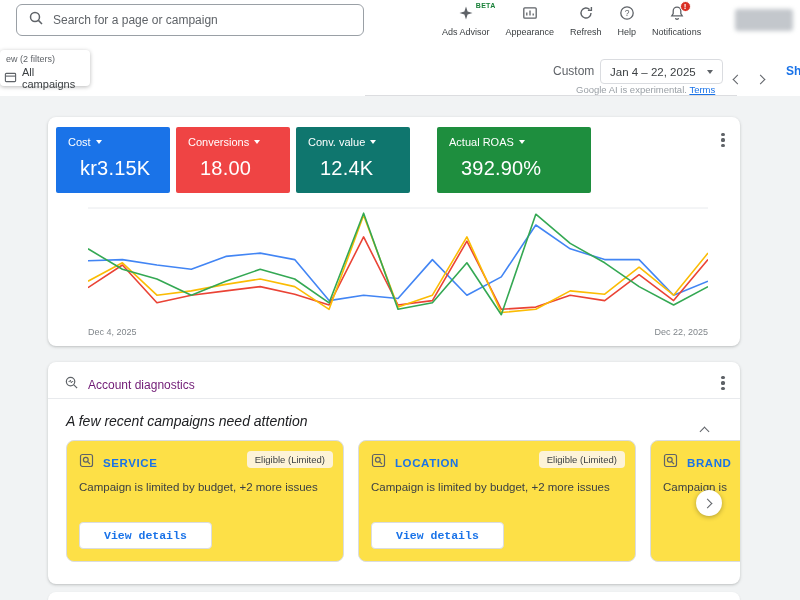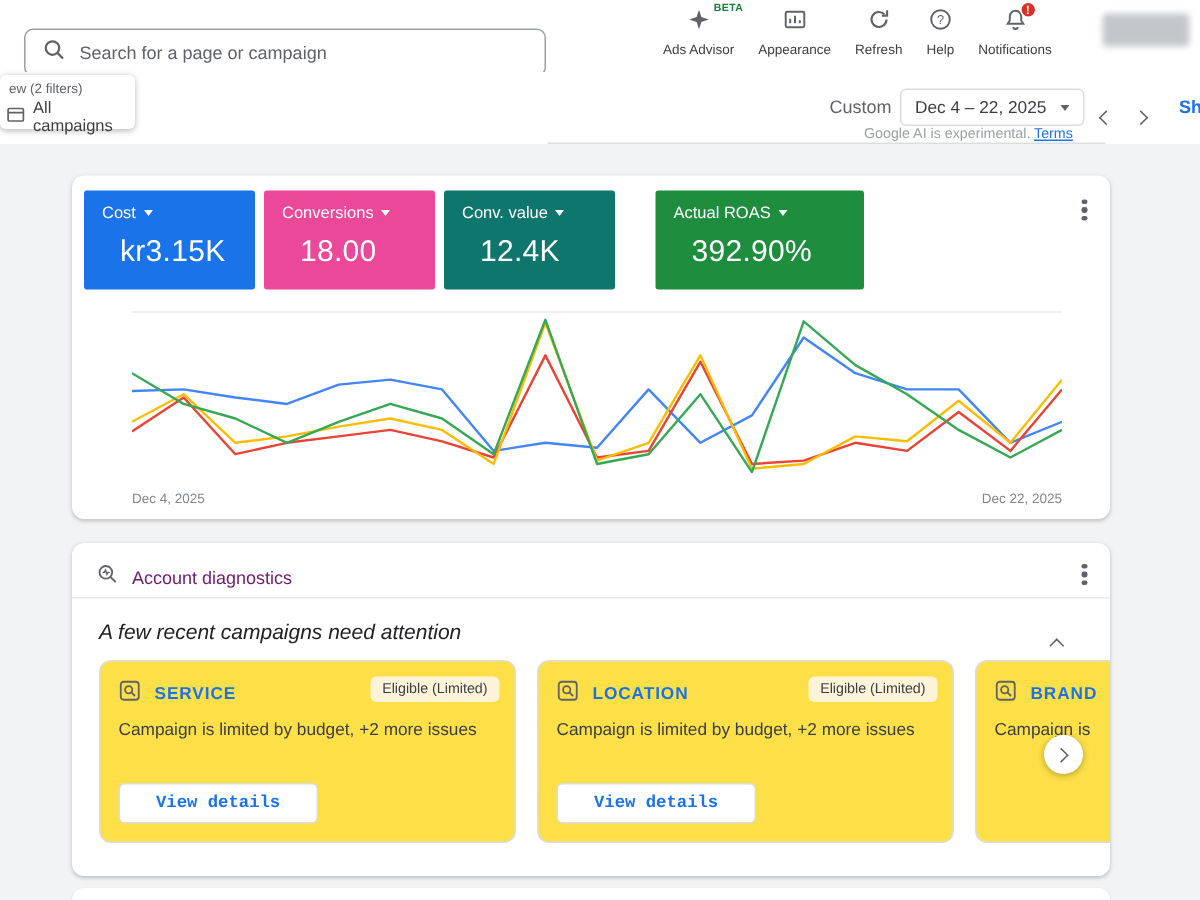--- a/index.html
+++ b/index.html
@@ -3,21 +3,21 @@
 <meta charset="utf-8">
 <style>
   * { margin:0; padding:0; box-sizing:border-box; }
   html,body { width:800px; height:600px; }
   body { font-family:"Liberation Sans", sans-serif; background:#fff; }
   .screen { position:relative; width:800px; height:600px; background:#f1f3f4; overflow:hidden; }
 
   
   .topbar { position:absolute; left:0; top:0; width:800px; height:48px; background:#fff; }
   .subheader { position:absolute; left:0; top:48px; width:800px; height:48px; background:#fff; }
-  .searchbox { position:absolute; left:16px; top:19px; width:348px; height:32px; border:1px solid #9aa0a6;
+  .searchbox { position:absolute; left:16px; top:4px; width:348px; height:32px; border:1px solid #9aa0a6;
                border-radius:6px; background:#fff; display:flex; align-items:center; gap:9px; padding:0 11px; }
   .searchbox input { flex:1; border:none; outline:none; background:transparent; font-size:12px; color:#3c4043;
                      font-family:"Liberation Sans", sans-serif; }
   .searchbox input::placeholder { color:#5f6368; }
 
   .topbar-actions { position:absolute; left:442px; top:5px; display:flex; gap:16px; }
   .action { position:relative; display:flex; flex-direction:column; align-items:center; gap:2px; cursor:pointer; }
   .action .lbl { font-size:9px; color:#3c4043; white-space:nowrap; }
   .beta { position:absolute; top:-3px; right:-6px; font-size:7px; color:#188038; font-weight:bold; letter-spacing:.3px; }
   .bell-wrap { position:relative; }
@@ -60,21 +60,21 @@
   
   .overview-card { left:48px; top:117px; width:692px; height:229px; }
   .tile { position:absolute; top:10px; height:66px; border-radius:2px; color:#fff; padding:9px 12px; cursor:pointer; }
   .tile .tlabel { display:flex; align-items:center; gap:5px; font-size:11px; }
   .tile .tvalue { font-size:20px; margin-top:9px; letter-spacing:.2px;margin-left:12px; }
   .caret { display:inline-block; width:0; height:0; border-left:3.6px solid transparent;
            border-right:3.6px solid transparent; border-top:4.2px solid currentColor; }
   .tile0 { left:8px;  width:114px; }
   .tile1 { left:128px; width:114px; }
   .tile2 { left:248px; width:114px; }
-  .tile3 { left:389px; width:139px; }
+  .tile3 { left:389px; width:154px; }
   .overview-card .kebab { right:10px; top:14px; }
   .chart-wrap { position:absolute; left:40px; top:86px; width:620px; height:122px; }
   .xaxis { position:absolute; left:40px; top:210px; width:620px; display:flex; justify-content:space-between;
            font-size:9px; color:#80868b; }
 
   
   .diag-card { left:48px; top:362px; width:692px; height:222px; overflow:hidden; }
   .diag-head-icon { position:absolute; left:16px; top:13px; }
   .diag-title { position:absolute; left:40px; top:16px; font-size:12px; color:#701a75; }
   .diag-card .kebab { right:10px; top:12px; }
@@ -182,41 +182,41 @@
           <rect x="1.5" y="2.5" width="11" height="9" rx="1"></rect>
             <path d="M1.5 5.5h11"></path>
         </svg>
       </span>
       <span>All campaigns</span>
     </div>
   </div>
 
   <span class="custom-label">Custom</span>
   <div class="date-btn">
-    <span>Dec 4 – 22, 2025</span>
+    <span>Jan 4 – 22, 2025</span>
     <span class="caret" style="color:#5f6368"></span>
   </div>
   <span class="nav-chev prev"><span class="chev left"></span></span>
   <span class="nav-chev next"><span class="chev right"></span></span>
   <span class="show-link">Sh</span>
   <div class="ai-disclaimer">
     <span>Google AI is experimental.</span>
     <a>Terms</a>
   </div>
   <div class="header-hairline"></div>
 
   <section class="card overview-card">
     <div class="tile tile0" style="background: rgb(26, 115, 232);">
       <div class="tlabel">
           <span>Cost</span>
           <span class="caret"></span>
         </div>
       <div class="tvalue">kr3.15K</div>
     </div>
-    <div class="tile tile1" style="background: #ec4899;">
+    <div class="tile tile1" style="background: #ef4444;">
       <div class="tlabel">
           <span>Conversions</span>
           <span class="caret"></span>
         </div>
       <div class="tvalue">18.00</div>
     </div>
     <div class="tile tile2" style="background: #0f766e;">
       <div class="tlabel">
           <span>Conv. value</span>
           <span class="caret"></span>

